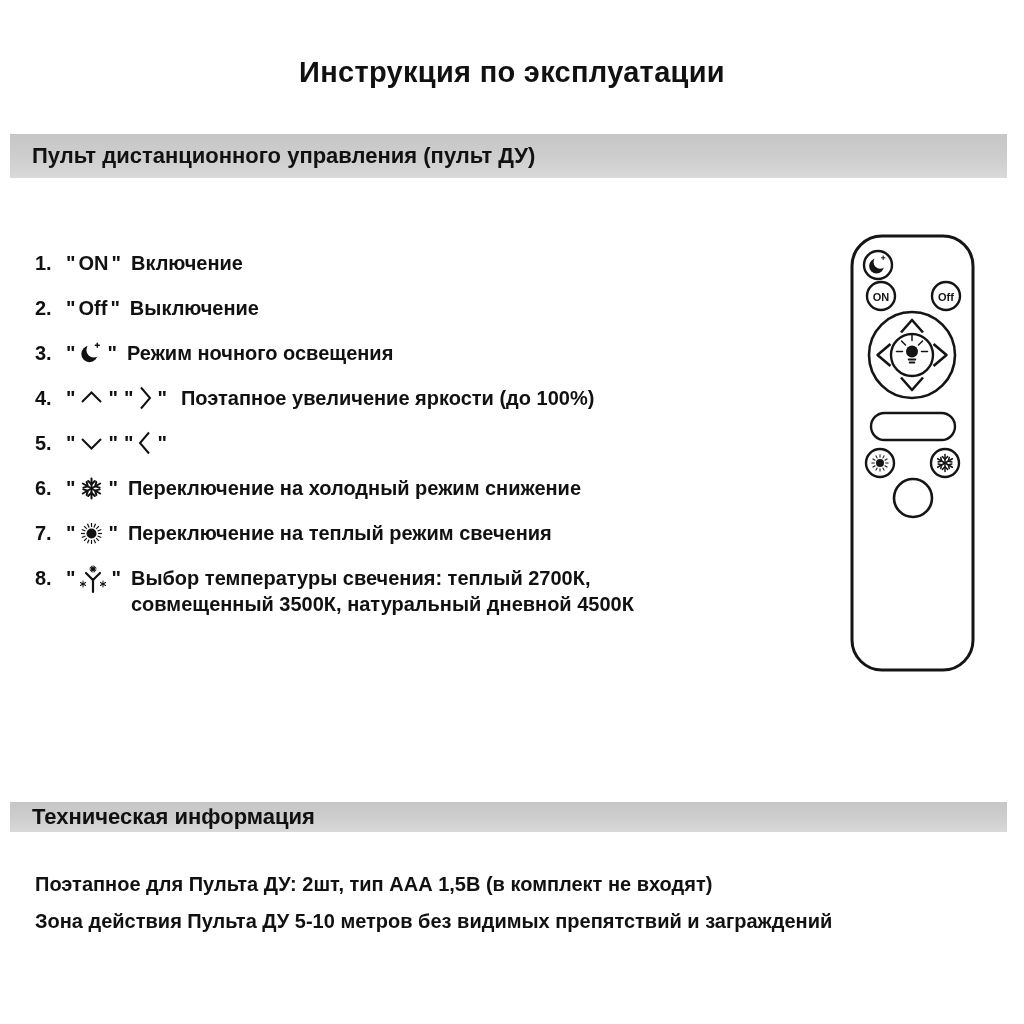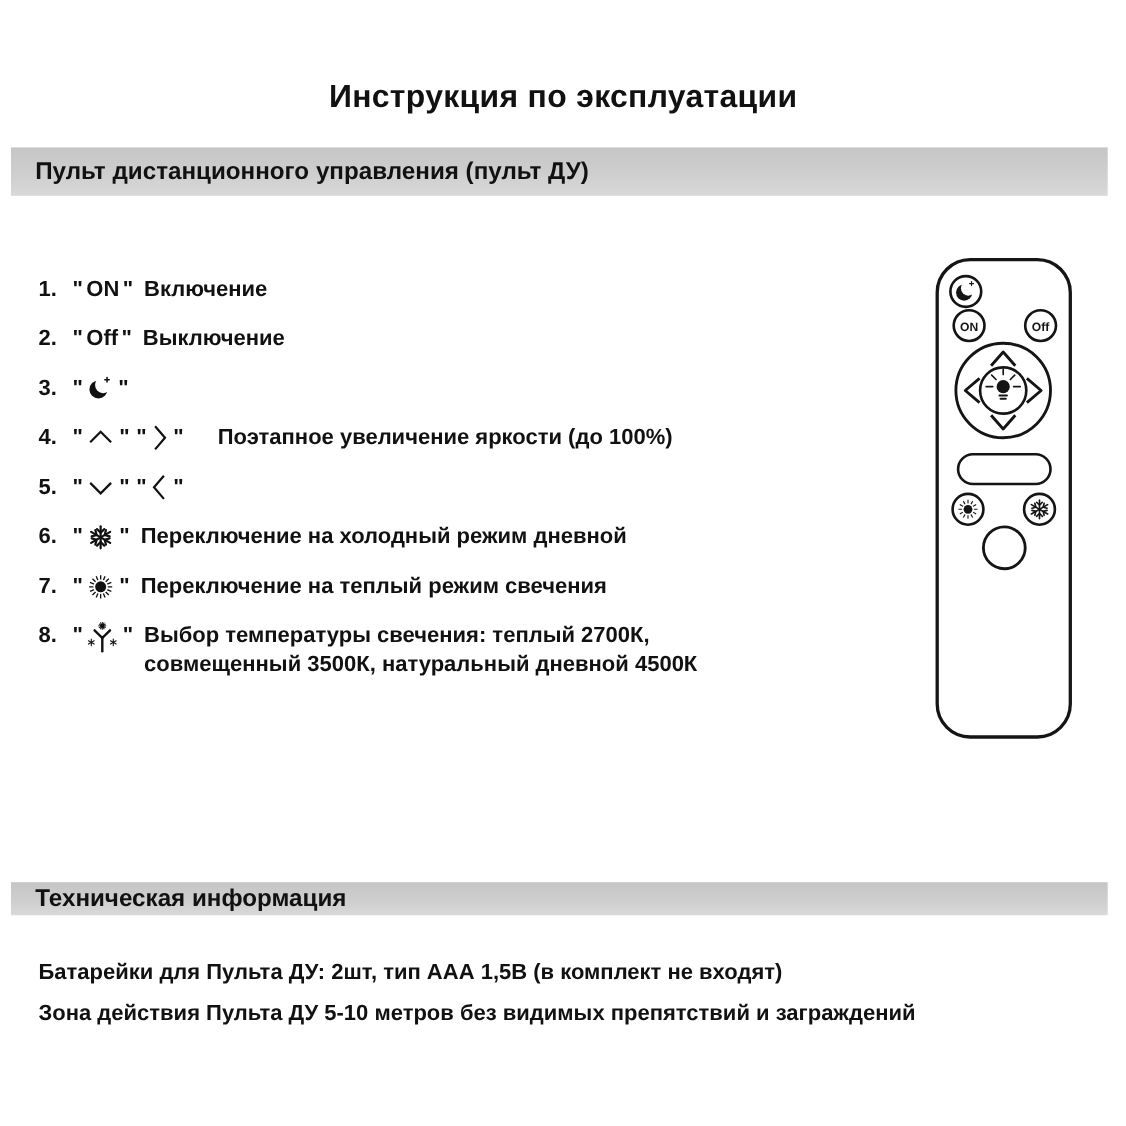--- a/index.html
+++ b/index.html
@@ -3,21 +3,21 @@
 <meta charset="utf-8">
 <style>
   html,body { margin:0; padding:0; }
   body {
     width:1024px; height:1024px; position:relative;
     background:#ffffff; color:#111;
     font-family:"Liberation Sans", sans-serif;
     overflow:hidden;
   }
   .page-title {
-    position:absolute; top:72px; left:0; width:100%;
+    position:absolute; top:56px; left:0; width:100%;
     text-align:center; font-size:29px; font-weight:bold; letter-spacing:.3px;
   }
   .section-bar {
     position:absolute; left:10px; right:17px; height:44px;
     background:linear-gradient(180deg,#c6c6c6 0%,#cecece 55%,#d9d9d9 100%);
     display:flex; align-items:center; box-sizing:border-box; padding-left:22px;
     font-size:22px; font-weight:bold;
   }
   .bar-remote { top:134px; }
   .bar-tech   { top:802px; height:30px; }
@@ -26,21 +26,21 @@
   .item {
     display:flex; align-items:center; height:26px; margin-bottom:19px;
     font-size:20px; font-weight:bold; white-space:nowrap; line-height:26px;
   }
   .item.two-line { height:auto; align-items:flex-start; }
   .num { width:28px; flex:0 0 28px; }
   .q { margin:0 3px; }
   .icon { display:inline-flex; align-items:center; justify-content:center; margin:0 1px; }
   .icon svg { display:block; }
   .desc { margin-left:7px;text-align:center; }
-  .desc-wide { margin-left:28px; }
+  .desc-wide { margin-left:11px; }
   .desc-col { display:flex; flex-direction:column; margin-left:7px; }
   .desc-col span { display:block; line-height:26px; }
 
   .remote-wrap { position:absolute; left:850px; top:234px; }
 
   .tech-block { position:absolute; left:35px; top:871px; font-size:20px; font-weight:bold; }
   .tech-block .tech-line { line-height:26px; margin-bottom:11px; }
 </style>
 </head>
 <body>
@@ -76,20 +76,21 @@
       <svg width="24" height="24" viewBox="0 0 24 24">
         <circle cx="10.5" cy="13" r="8.2" fill="#111"></circle>
         <circle cx="14.8" cy="9" r="7.4" fill="#fff"></circle>
         <g stroke="#111" stroke-width="1.4" stroke-linecap="round">
           <line x1="18.3" y1="2.2" x2="18.3" y2="6.2"></line>
           <line x1="16.3" y1="4.2" x2="20.3" y2="4.2"></line>
         </g>
       </svg>
     </span>
     <span class="q">"</span>
+    <span class="desc">Режим ночного освещения</span>
   </div>
 
   <div class="item">
     <span class="num">4.</span>
     <span class="q">"</span>
     <span class="icon">
       <svg width="25" height="22" viewBox="0 0 25 22">
         <path d="M3 15 L12.5 5.5 L22 15" fill="none" stroke="#111" stroke-width="2"></path>
       </svg>
     </span>
@@ -140,21 +141,21 @@
           </g>
           <g transform="rotate(120 12.5 12.5)">
             <line x1="12.5" y1="2.5" x2="12.5" y2="22.5"></line>
             <path d="M9.2 5 L12.5 8.3 L15.8 5"></path>
             <path d="M9.2 20 L12.5 16.7 L15.8 20"></path>
           </g>
         </g>
       </svg>
     </span>
     <span class="q">"</span>
-    <span class="desc">Переключение на холодный режим дневной</span>
+    <span class="desc">Переключение на холодный режим снижение</span>
   </div>
 
   <div class="item">
     <span class="num">7.</span>
     <span class="q">"</span>
     <span class="icon">
       <svg width="25" height="25" viewBox="0 0 25 25">
         <g transform="translate(12.5 12.5)" stroke="#111" stroke-width="1.2">
           <line x1="0" y1="-10.5" x2="0" y2="10.5"></line>
           <line x1="0" y1="-10.5" x2="0" y2="10.5" transform="rotate(22.5)"></line>
@@ -304,15 +305,15 @@
 
     <circle cx="63" cy="264" r="19" fill="#fff" stroke="#151515" stroke-width="2.6"></circle>
   </svg>
 </div>
 
 <div class="section-bar bar-tech">
   <span>Техническая информация</span>
 </div>
 
 <div class="tech-block">
-  <div class="tech-line">Батарейки для Пульта ДУ: 2шт, тип ААА 1,5В (в комплект не входят)</div>
+  <div class="tech-line">Поэтапное для Пульта ДУ: 2шт, тип ААА 1,5В (в комплект не входят)</div>
   <div class="tech-line">Зона действия Пульта ДУ 5-10 метров без видимых препятствий и заграждений</div>
 </div>
 
 </body></html>

